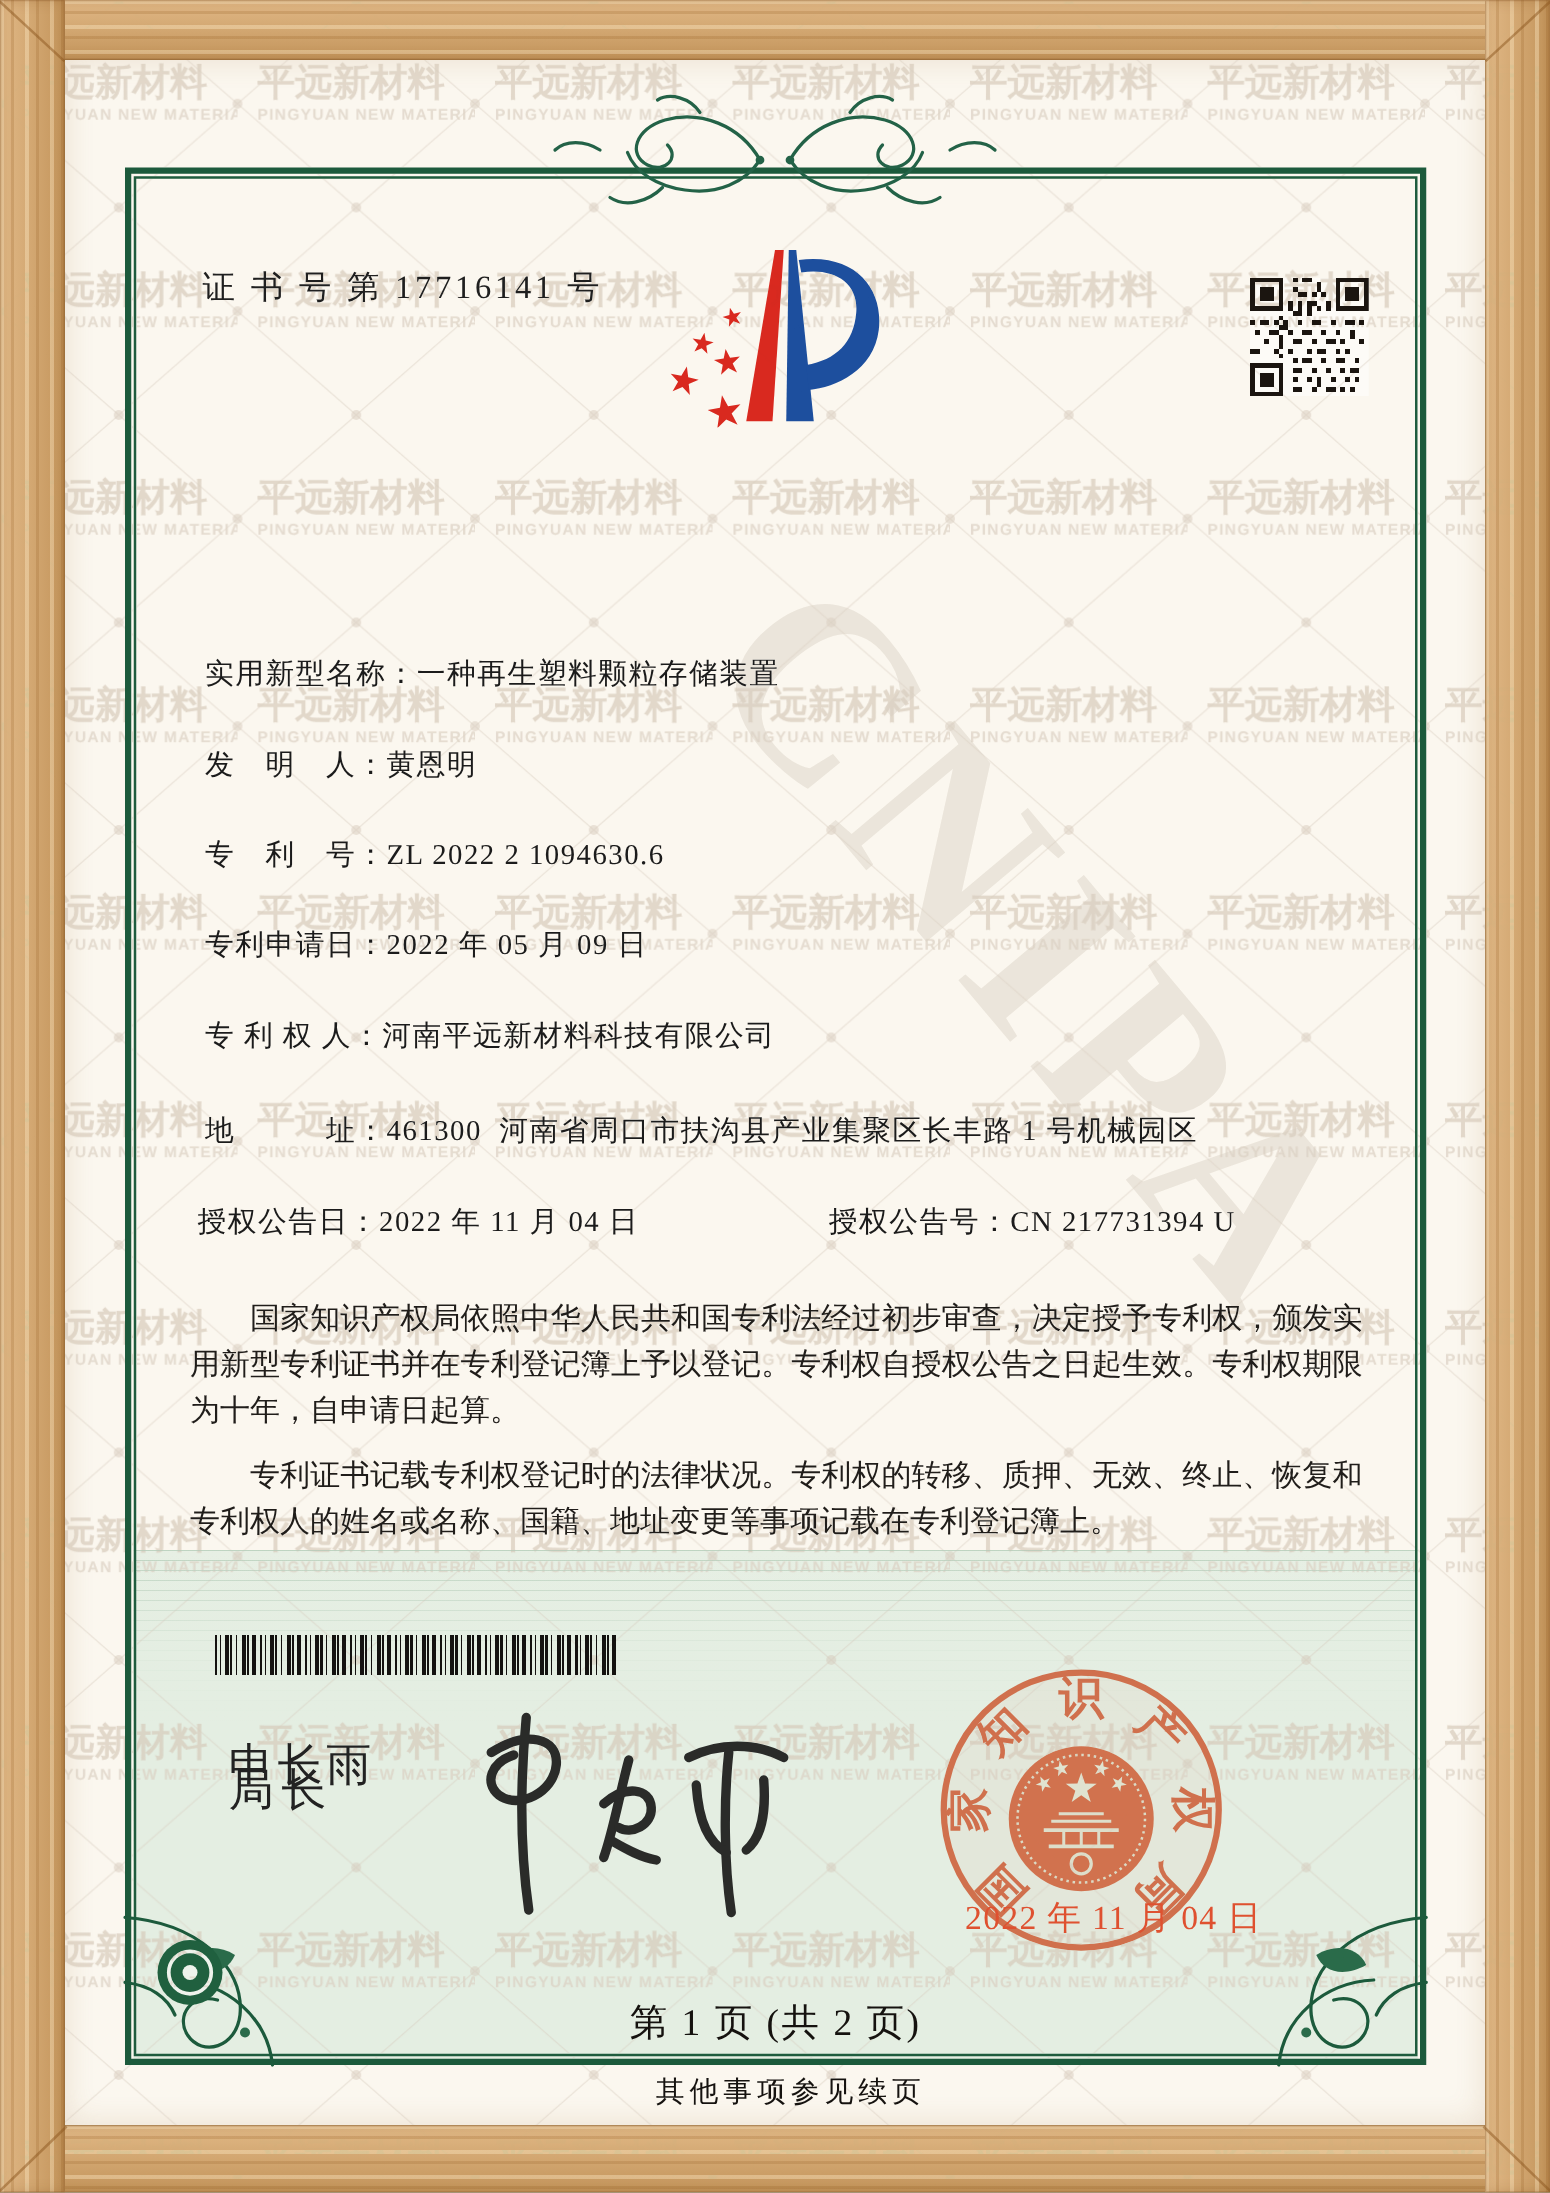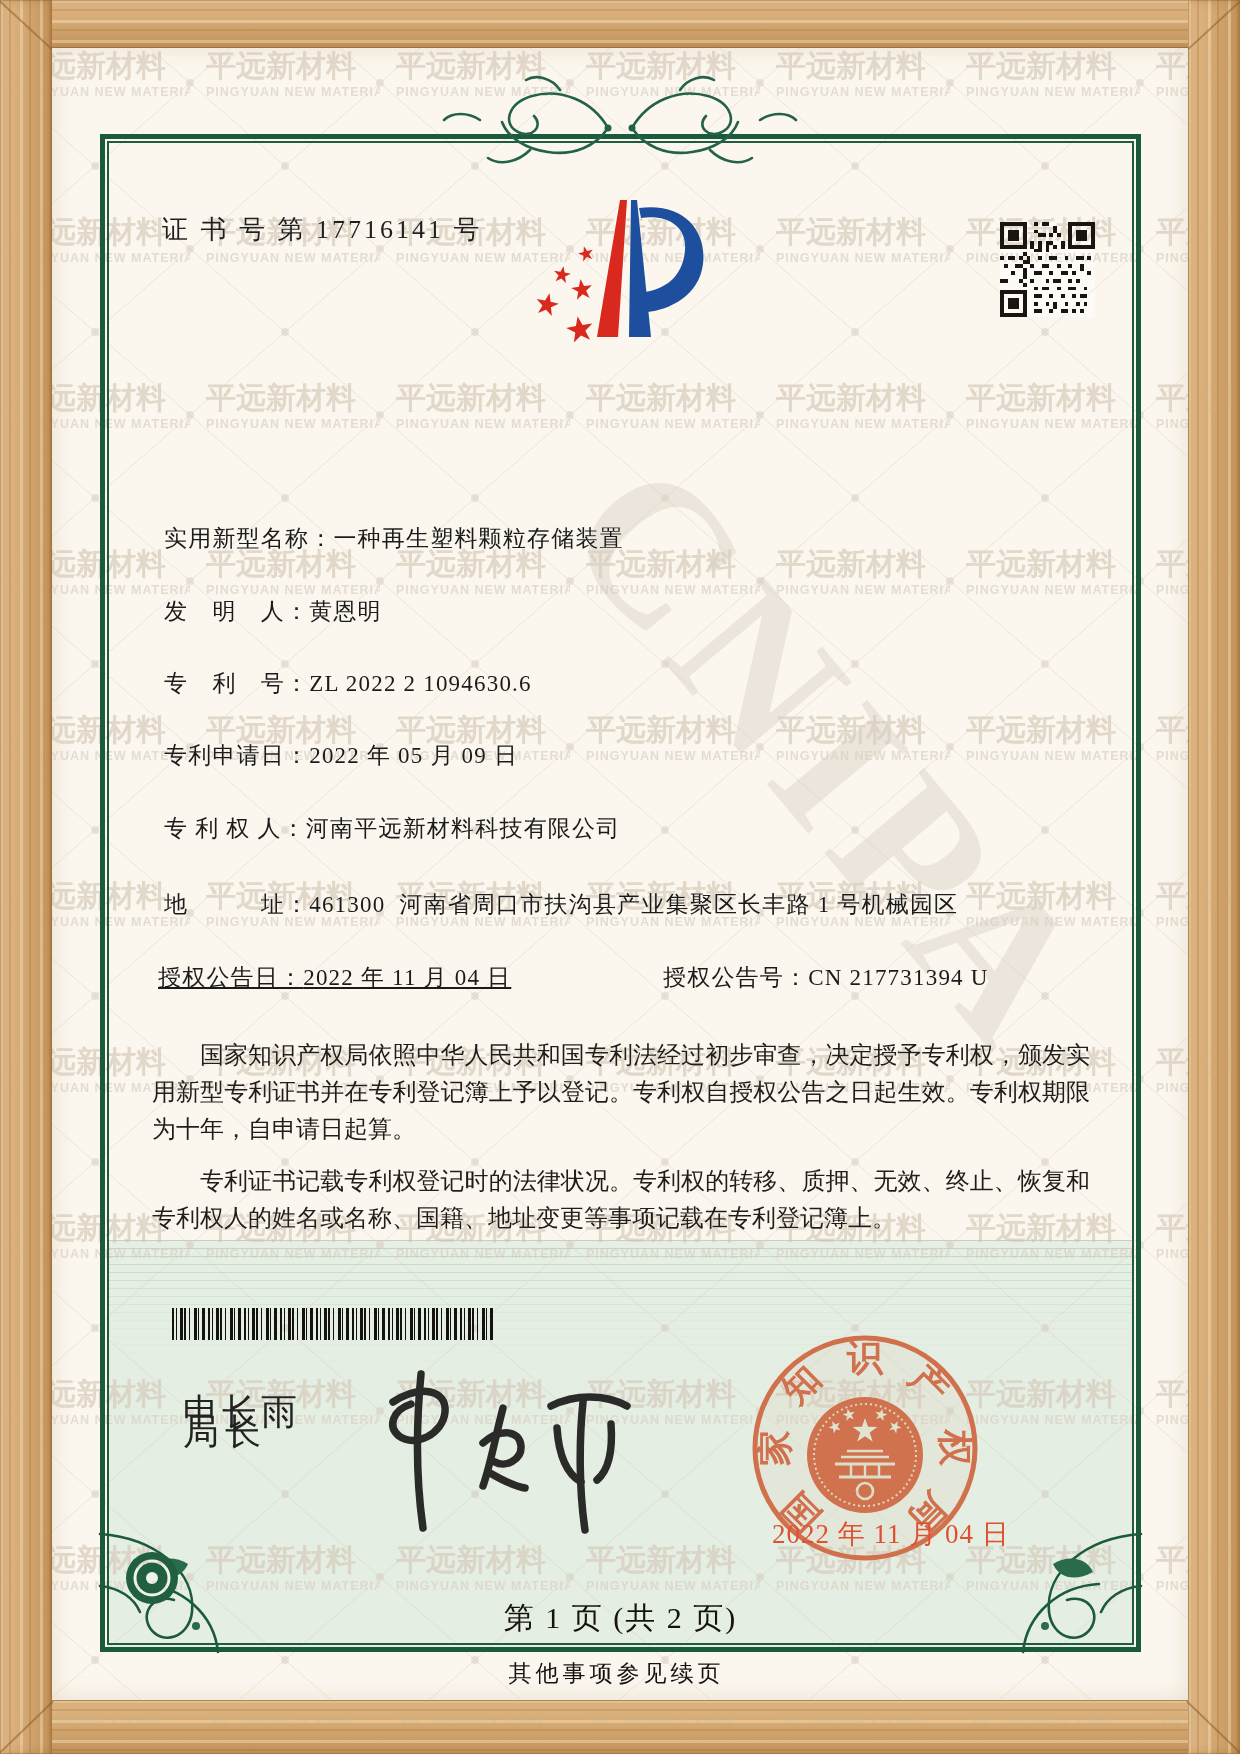--- a/index.html
+++ b/index.html
@@ -44,21 +44,21 @@
   .content{position:absolute;z-index:20;}
   .wm{position:absolute;inset:0;z-index:40;pointer-events:none;mix-blend-mode:darken;opacity:.85;}
   
   .cert-no{left:162px;top:212px;font-size:26px;letter-spacing:3px;color:#1f1f1f;}
   .title{left:100px;top:344px;width:1041px;text-align:center;font-size:55px;font-weight:700;
          letter-spacing:9px;color:#111;}
   .row{left:164px;font-size:23px;letter-spacing:1.2px;color:#1b1b1b;width:960px;}
   .row .lbl{white-space:pre;}
   .row .val{white-space:pre-wrap;}
   .addr{padding-left:88px;text-indent:-88px;line-height:37px;width:940px;}
-  .grant-row{left:158px;top:962px;width:980px;font-size:23px;letter-spacing:1.2px;color:#1b1b1b;text-decoration:underline;}
+  .grant-row{left:158px;top:962px;width:980px;font-size:23px;letter-spacing:1.2px;color:#1b1b1b;}
   .grant-pair2{position:absolute;left:505px;top:0;white-space:pre;}
   .paras{left:152px;top:1022px;width:938px;font-size:24px;line-height:37px;color:#201d1a;
          text-align:justify;}
   .paras p{margin:15px 0 2px 0;text-indent:2em;}
   .barcode{left:172px;top:1308px;width:322px;height:32px;z-index:22;
       background:repeating-linear-gradient(90deg,
         #141210 0 2px, rgba(0,0,0,0) 2px 4px,
         #141210 4px 5px, rgba(0,0,0,0) 5px 8px,
         #141210 8px 11px, rgba(0,0,0,0) 11px 12px,
         #141210 12px 14px, rgba(0,0,0,0) 14px 17px,
@@ -67,21 +67,21 @@
         #141210 26px 27px, rgba(0,0,0,0) 27px 30px,
         #141210 30px 33px, rgba(0,0,0,0) 33px 36px);}
   .signer{font-family:"Liberation Sans","DejaVu Sans",sans-serif;color:#222;font-size:36px;
           letter-spacing:6px;}
   .signer-title{left:183px;top:1408px;}
   .signer-name{left:183px;top:1388px;letter-spacing:3px;}
   .sig{position:absolute;left:355px;top:1368px;z-index:24;}
   .seal{position:absolute;left:735px;top:1325px;z-index:30;mix-blend-mode:multiply;opacity:.95;}
   .seal-date{left:772px;top:1516px;z-index:31;font-size:27px;letter-spacing:1px;color:#df5130;white-space:pre;}
   .page-info{left:100px;top:1598px;width:1041px;text-align:center;font-size:30px;letter-spacing:2px;color:#15120f;}
-  .footer-note{left:96px;top:1658px;width:1041px;text-align:center;font-size:23px;letter-spacing:4px;color:#15120f;}
+  .footer-note{left:112px;top:1658px;width:1041px;text-align:center;font-size:23px;letter-spacing:4px;color:#15120f;}
   .logo{position:absolute;left:535px;top:192px;z-index:20;}
   .qr{position:absolute;left:1000px;top:222px;z-index:20;}
   .badge{position:absolute;left:122px;top:1548px;z-index:21;}
 </style>
 </head>
 <body>
 
 <div class="page">
 
   <div class="wood h top"></div>

